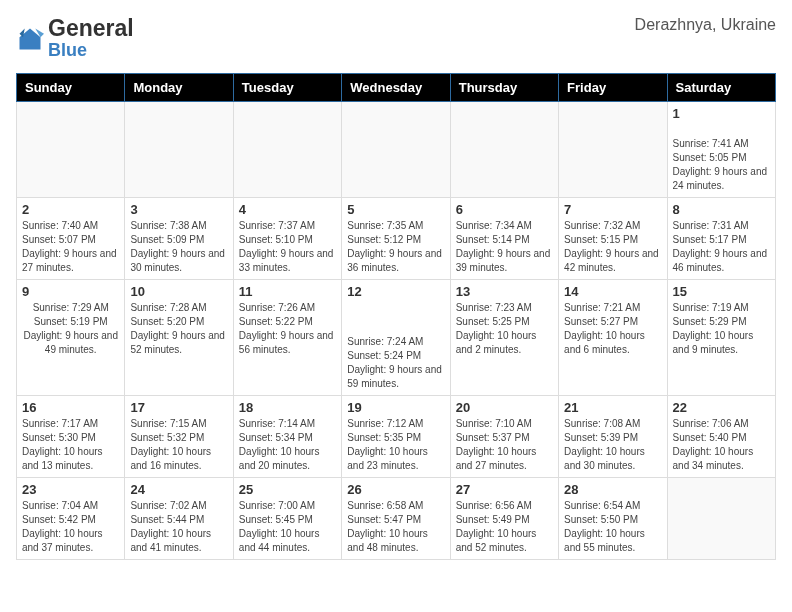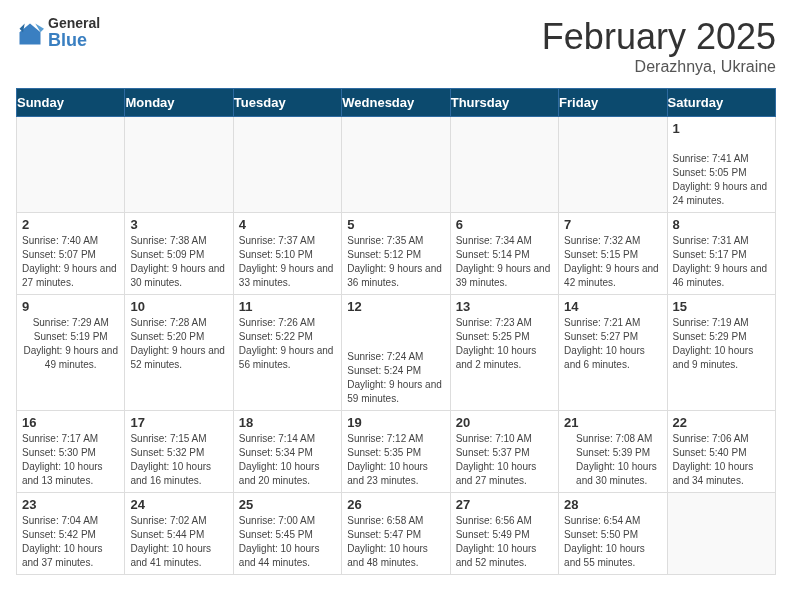--- a/index.html
+++ b/index.html
@@ -20,21 +20,21 @@
       display: flex;
       align-items: center;
       gap: 4px;
     }
     .logo-text {
       display: flex;
       flex-direction: column;
       line-height: 1.1;
     }
     .logo-general {
-      font-size: 14px;
+      font-size: 23px;
       font-weight: bold;
       color: #333;
     }
     .logo-blue {
       font-size: 18px;
       font-weight: bold;
       color: #3a7fc1;
     }
     .logo-icon {
       width: 28px;
@@ -51,25 +51,25 @@
     .subtitle {
       font-size: 16px;
       color: #555;
     }
     .calendar {
       width: 100%;
       border-collapse: collapse;
       border: 1px solid #ccc;
     }
     .calendar th {
-      background-color: #0c4a6e;
+      background-color: #000000;
       color: #fff;
       font-size: 13px;
       font-weight: bold;
-      padding: 6px 0;
+      padding: 6px 8px;
       text-align: left;
       border: 1px solid #2d6aa0;
     }
     .calendar td {
       vertical-align: top;
       padding: 4px 5px;
       border: 1px solid #ddd;
       width: 108px;
       min-height: 80px;
       height: 80px;
@@ -102,21 +102,20 @@
       <polygon points="16,4 28,14 28,28 4,28 4,14" fill="#3a7fc1"></polygon>
       <polygon points="22,4 32,10 28,14" fill="#5a9fd4"></polygon>
       <polygon points="10,4 4,10 8,14" fill="#2a6aa0"></polygon>
     </svg>
     <div class="logo-text">
       <span class="logo-general">General</span>
       <span class="logo-blue">Blue</span>
     </div>
   </div>
   <div class="title-area">
-    <div class="month-title">February 2025</div>
     <div class="subtitle">Derazhnya, Ukraine</div>
   </div>
 </div>
 
 <table class="calendar">
   <thead>
     <tr>
     <th>Sunday</th>
         <th>Monday</th>
         <th>Tuesday</th>
@@ -255,21 +254,21 @@
 Daylight: 10 hours and 23 minutes.</div>
         </td>
         <td>
           <span class="day-number">20</span>
           <div class="day-info" style="white-space: pre-line;">Sunrise: 7:10 AM
 Sunset: 5:37 PM
 Daylight: 10 hours and 27 minutes.</div>
         </td>
         <td>
           <span class="day-number">21</span>
-          <div class="day-info" style="white-space: pre-line; margin-left: 12px;">Sunrise: 7:08 AM
+          <div class="day-info" style="white-space: pre-line;">Sunrise: 7:08 AM
 Sunset: 5:39 PM
 Daylight: 10 hours and 30 minutes.</div>
         </td>
         <td>
           <span class="day-number">22</span>
           <div class="day-info" style="white-space: pre-line;">Sunrise: 7:06 AM
 Sunset: 5:40 PM
 Daylight: 10 hours and 34 minutes.</div>
         </td>
       </tr>

